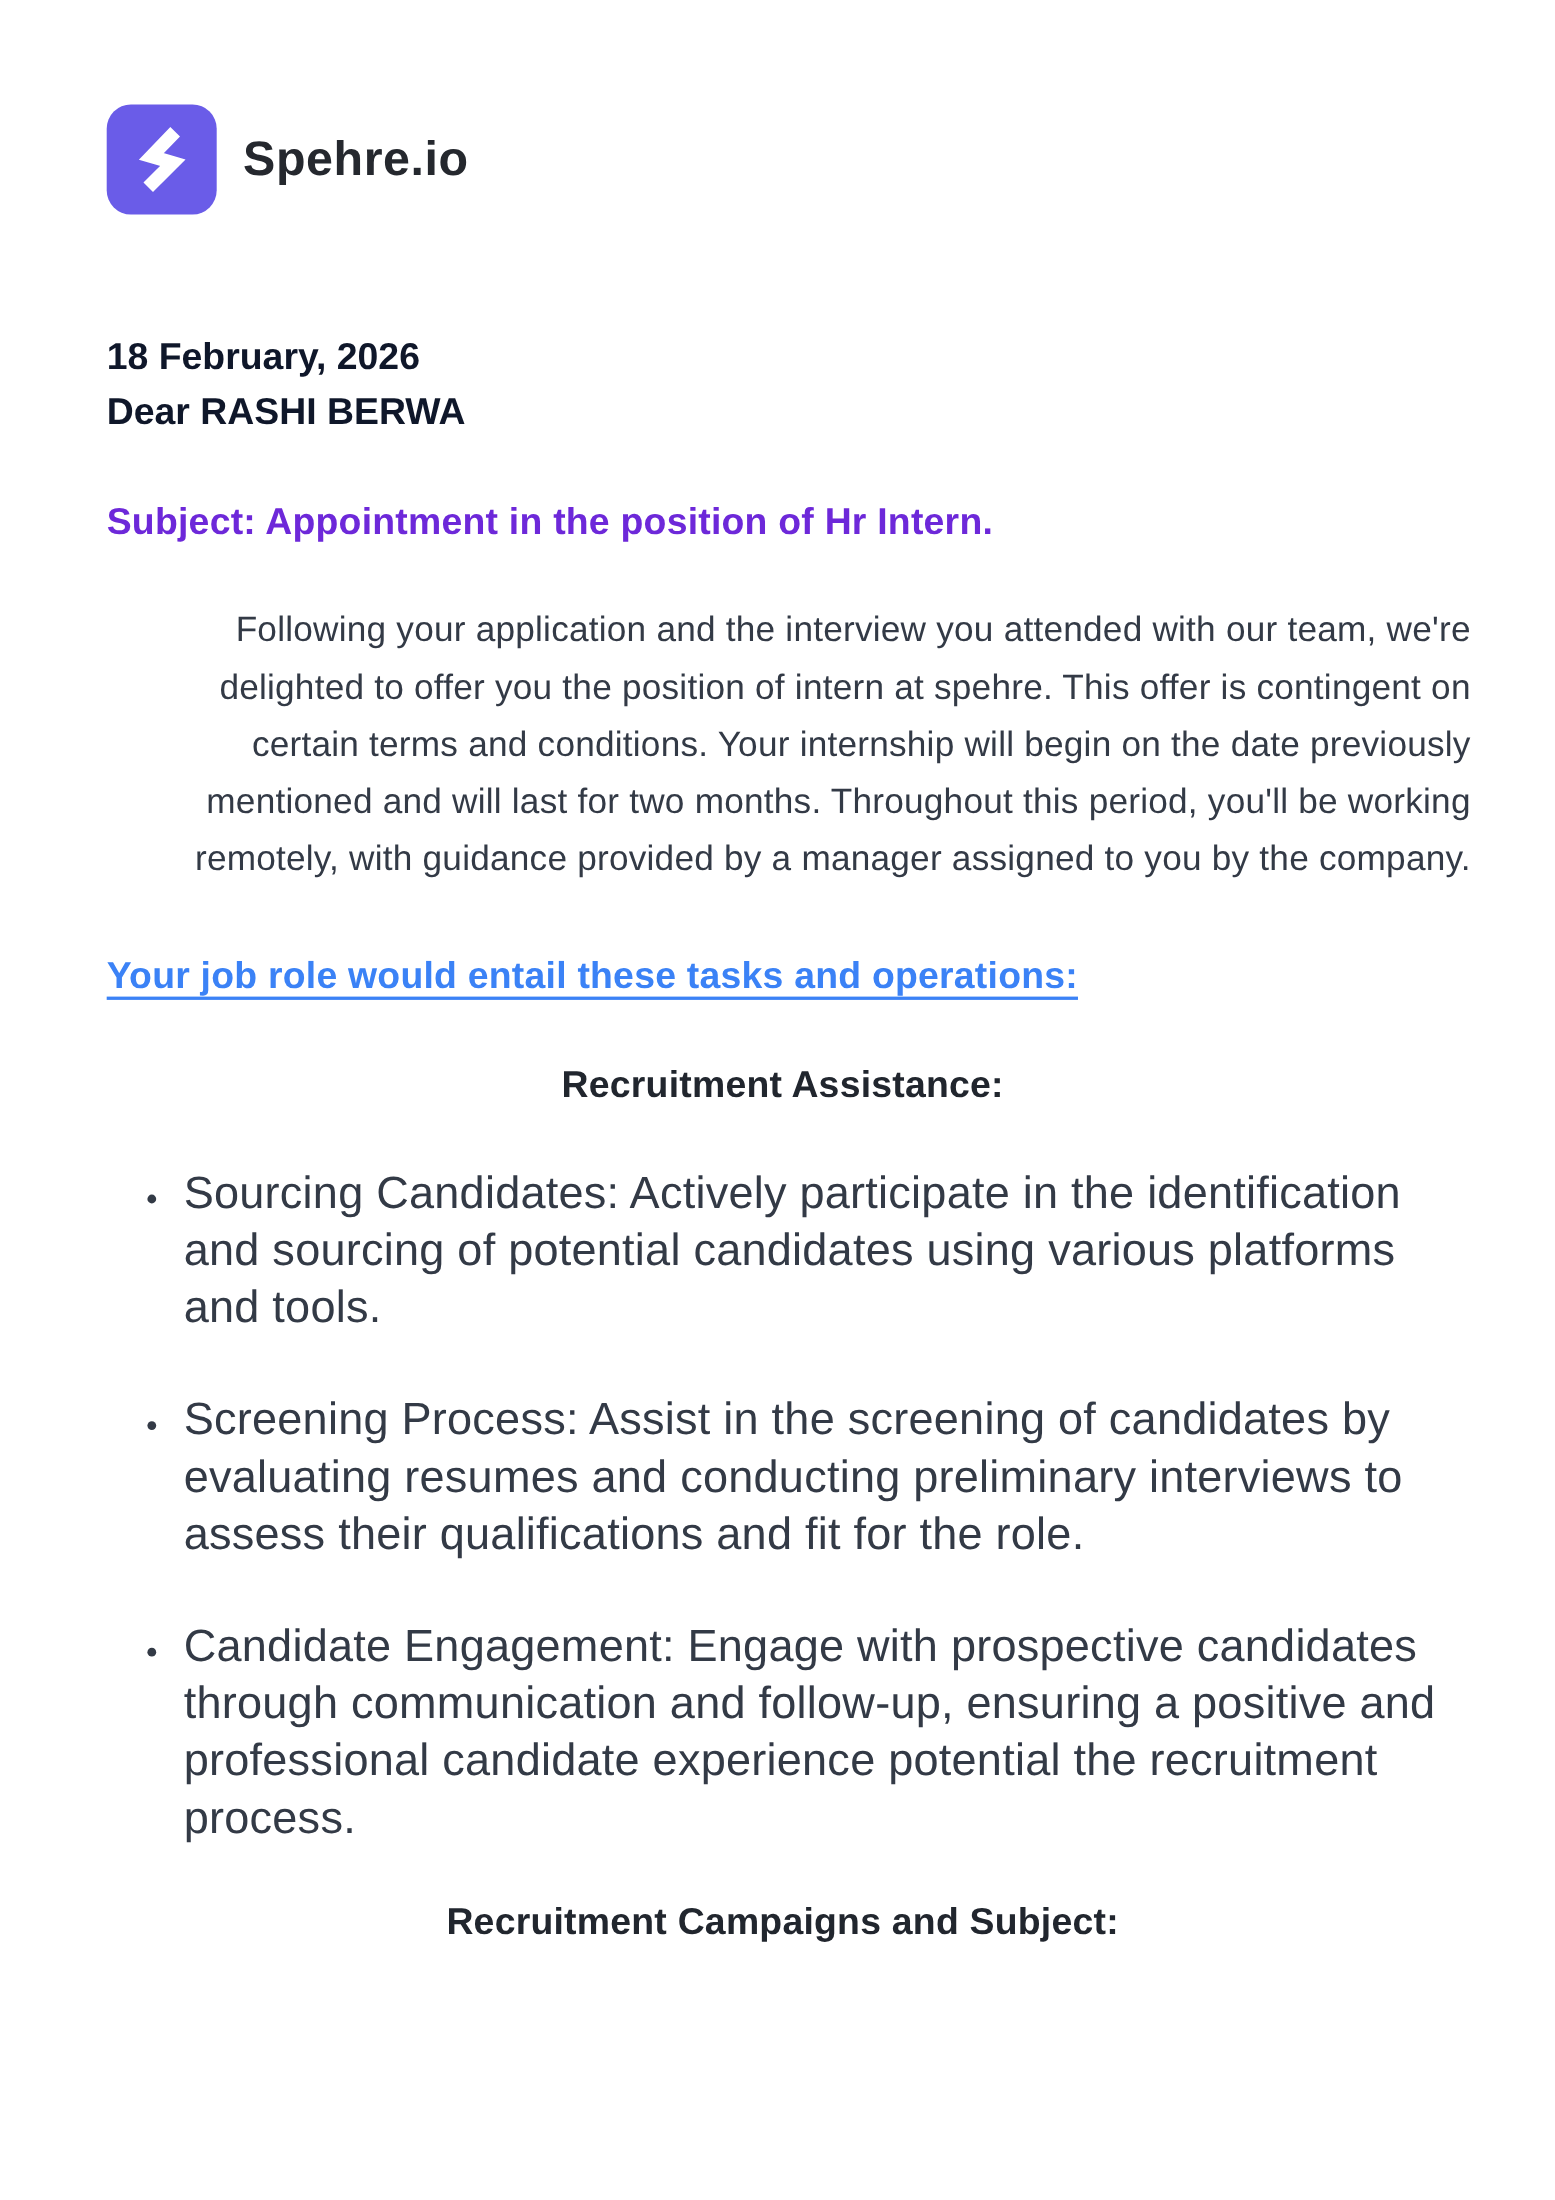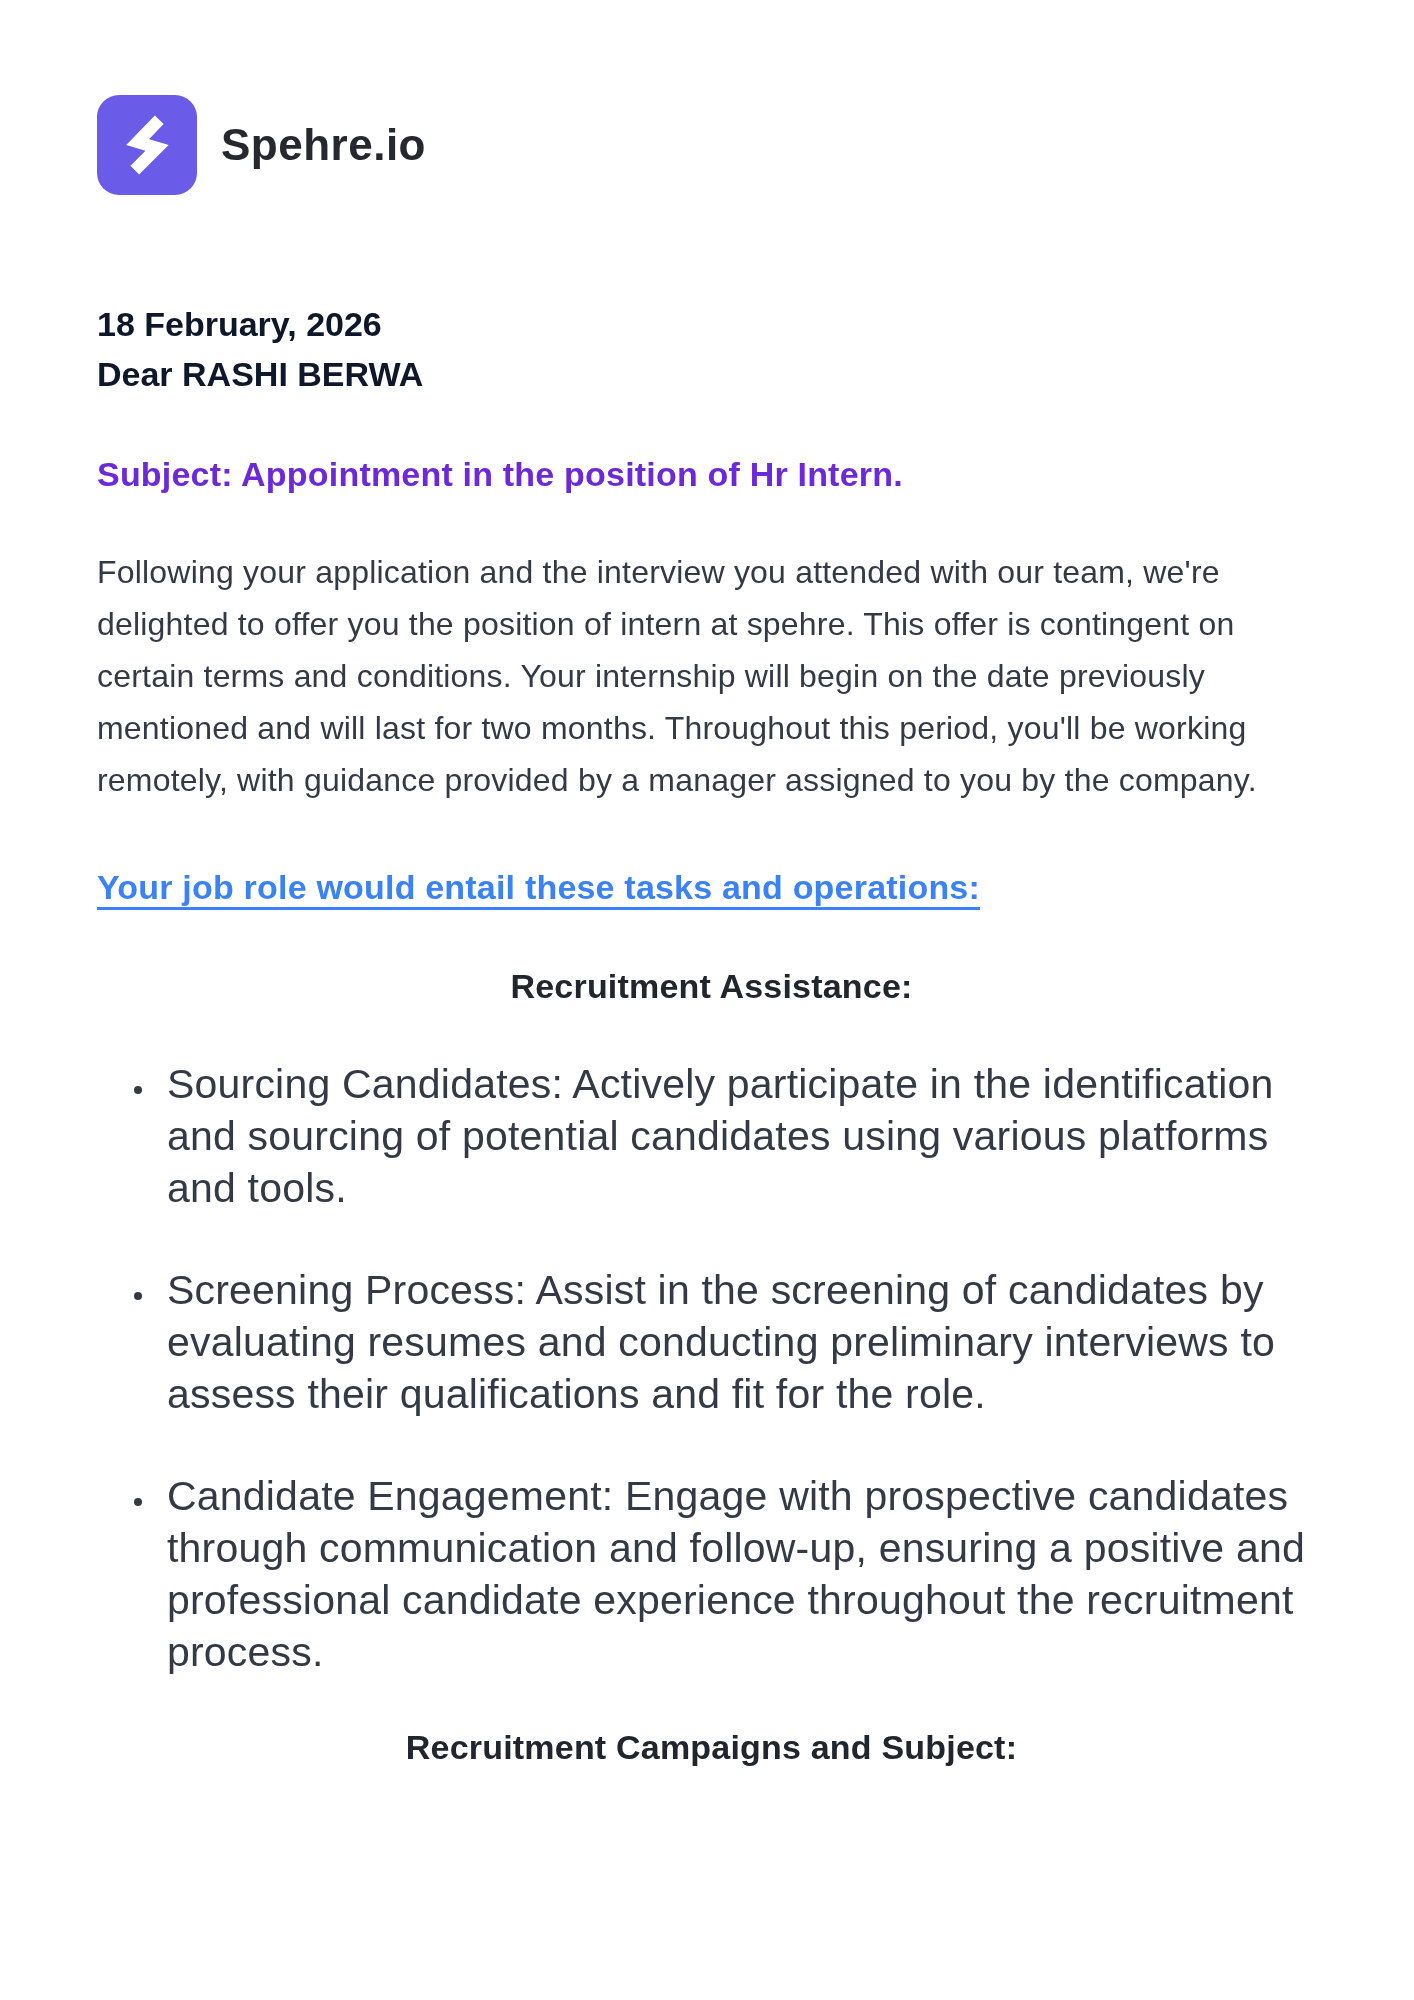--- a/index.html
+++ b/index.html
@@ -62,20 +62,21 @@
   }
   
   .body-par {
     margin-top: 52px;
     width: 1240px;
     font-size: 32px;
     font-weight: 400;
     color: #333a46;
     line-height: 52px;
     letter-spacing: 0.2px;
+    text-align: right;
   }
   
   .tasks-heading {
     margin-top: 62px;
     font-size: 34px;
     font-weight: bold;
     color: #3b82f6;
     text-decoration: underline;
     text-decoration-thickness: 3px;
     text-underline-offset: 8px;
@@ -136,18 +137,18 @@
 
   <div class="body-par">Following your application and the interview you attended with our team, we're delighted to offer you the position of intern at spehre. This offer is contingent on certain terms and conditions. Your internship will begin on the date previously mentioned and will last for two months. Throughout this period, you'll be working remotely, with guidance provided by a manager assigned to you by the company.</div>
 
   <div class="tasks-heading">Your job role would entail these tasks and operations:</div>
 
   <div class="section-heading">Recruitment Assistance:</div>
 
   <ul class="bullets">
     <li>Sourcing Candidates: Actively participate in the identification and sourcing of potential candidates using various platforms and tools.</li>
     <li>Screening Process: Assist in the screening of candidates by evaluating resumes and conducting preliminary interviews to assess their qualifications and fit for the role.</li>
-    <li>Candidate Engagement: Engage with prospective candidates through communication and follow-up, ensuring a positive and professional candidate experience throughout the recruitment process.</li>
+    <li>Candidate Engagement: Engage with prospective candidates through communication and follow-up, ensuring a positive and professional candidate experience potential the recruitment process.</li>
   </ul>
 
   <div class="section-heading last">Recruitment Campaigns and Subject:</div>
 
 </div>
 
 </body></html>

